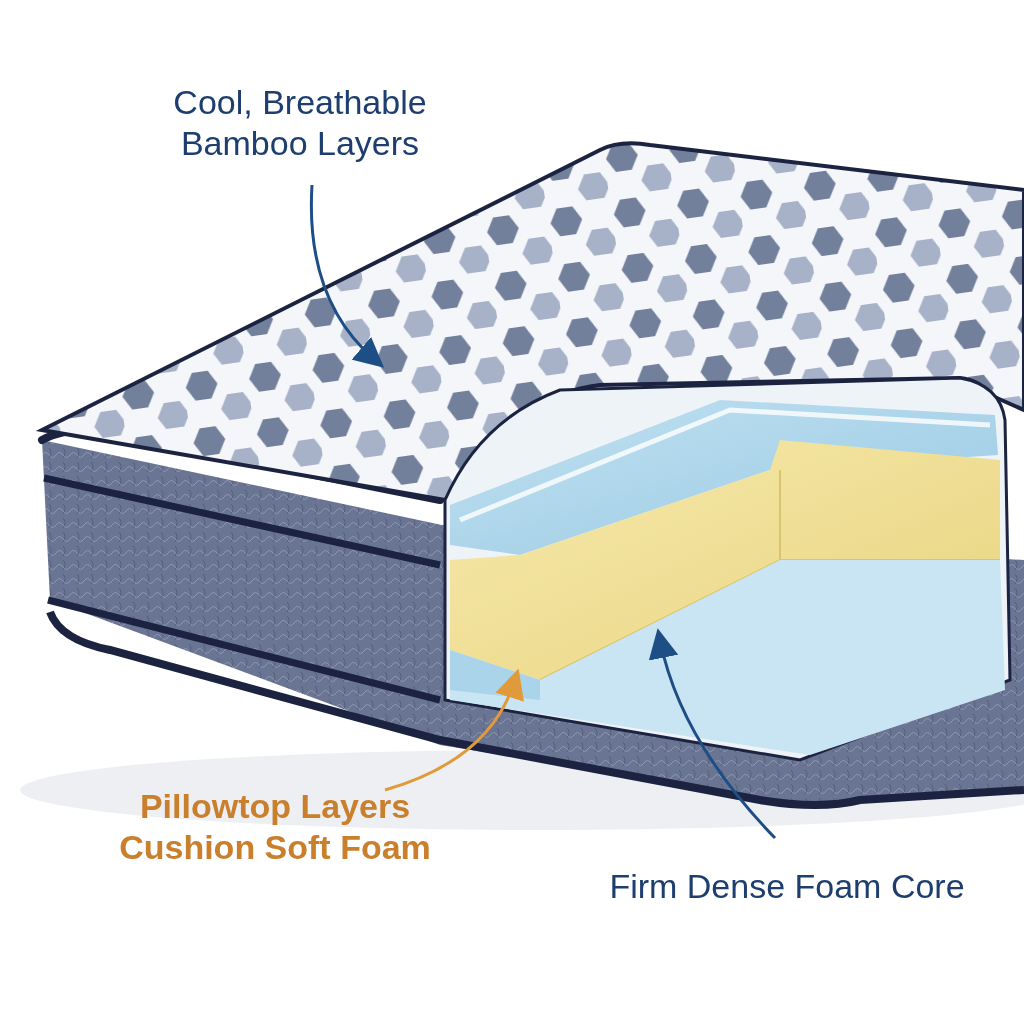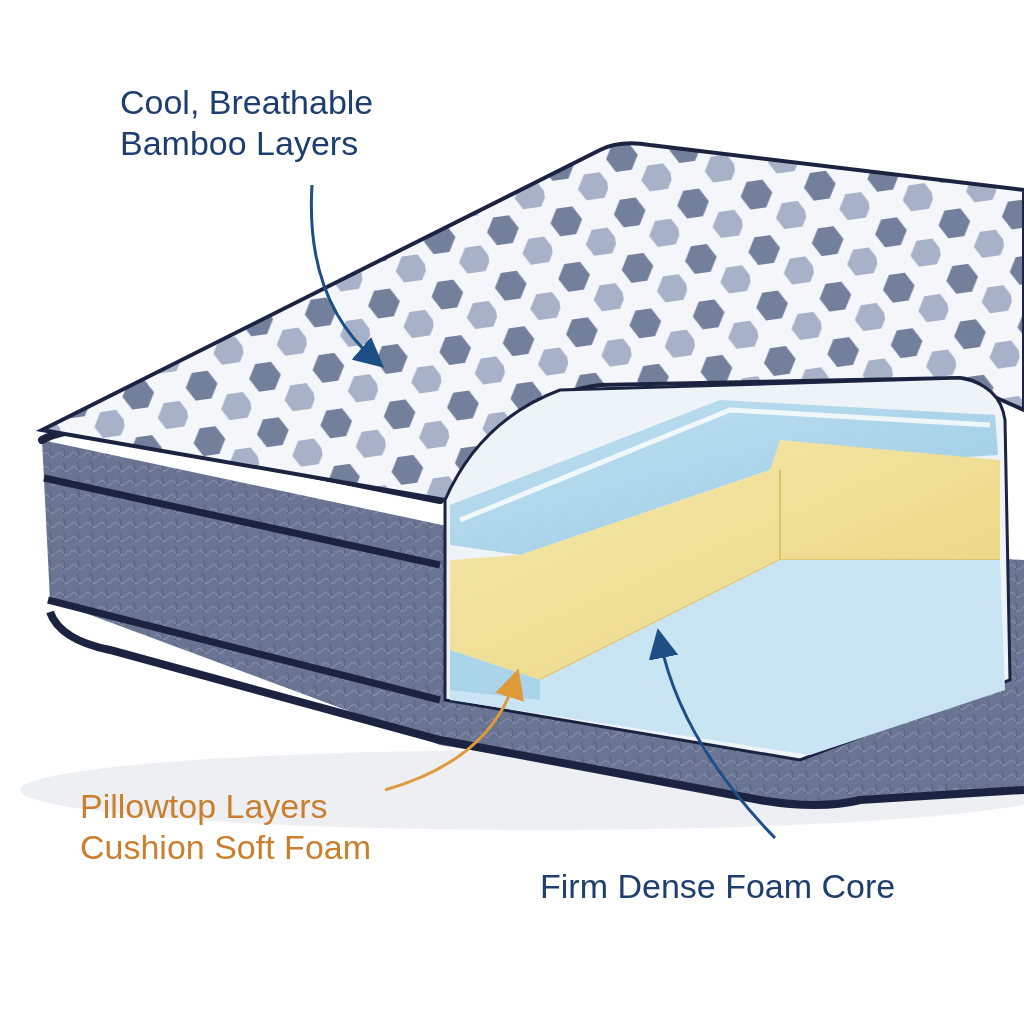--- a/index.html
+++ b/index.html
@@ -1,22 +1,22 @@
 <!DOCTYPE html>
 <html><head>
 <meta charset="utf-8">
 <style>
   html, body { margin:0; padding:0; background:#ffffff; }
   body { width:1024px; height:1024px; position:relative; overflow:hidden; font-family:"Liberation Sans", sans-serif; }
   #scene { position:absolute; left:0; top:0; width:1024px; height:1024px; }
-  .label { position:absolute; text-align:left; line-height:1.2; }
+  .label { position:absolute; text-align:center; line-height:1.2; }
   .label span { display:block; }
   .lbl-cover { left:120px; top:82px; width:360px; font-size:34px; color:#1d3e6e; }
-  .lbl-pillow { left:80px; top:786px; width:390px; font-size:34px; color:#c97f2c; }
-  .lbl-core { left:540px; top:866px; width:460px; font-size:34px; color:#1d3e6e; }
+  .lbl-pillow { left:80px; top:786px; width:390px; font-size:34px; color:#c97f2c;font-weight:bold; }
+  .lbl-core { left:557px; top:866px; width:460px; font-size:34px; color:#1d3e6e; }
 </style>
 </head>
 <body>
 
 <svg id="scene" viewBox="0 0 1024 1024" xmlns="http://www.w3.org/2000/svg">
   <defs>
     <pattern id="hexpat" width="64" height="56" patternUnits="userSpaceOnUse" patternTransform="rotate(-8)">
       <rect width="64" height="56" fill="#f4f6fa"></rect>
       <polygon points="10,4 26,4 34,18 26,32 10,32 2,18" fill="#5d6b8c" opacity="0.85"></polygon>
       <polygon points="42,30 58,30 66,44 58,58 42,58 34,44" fill="#9aa6c0" opacity="0.85"></polygon>

